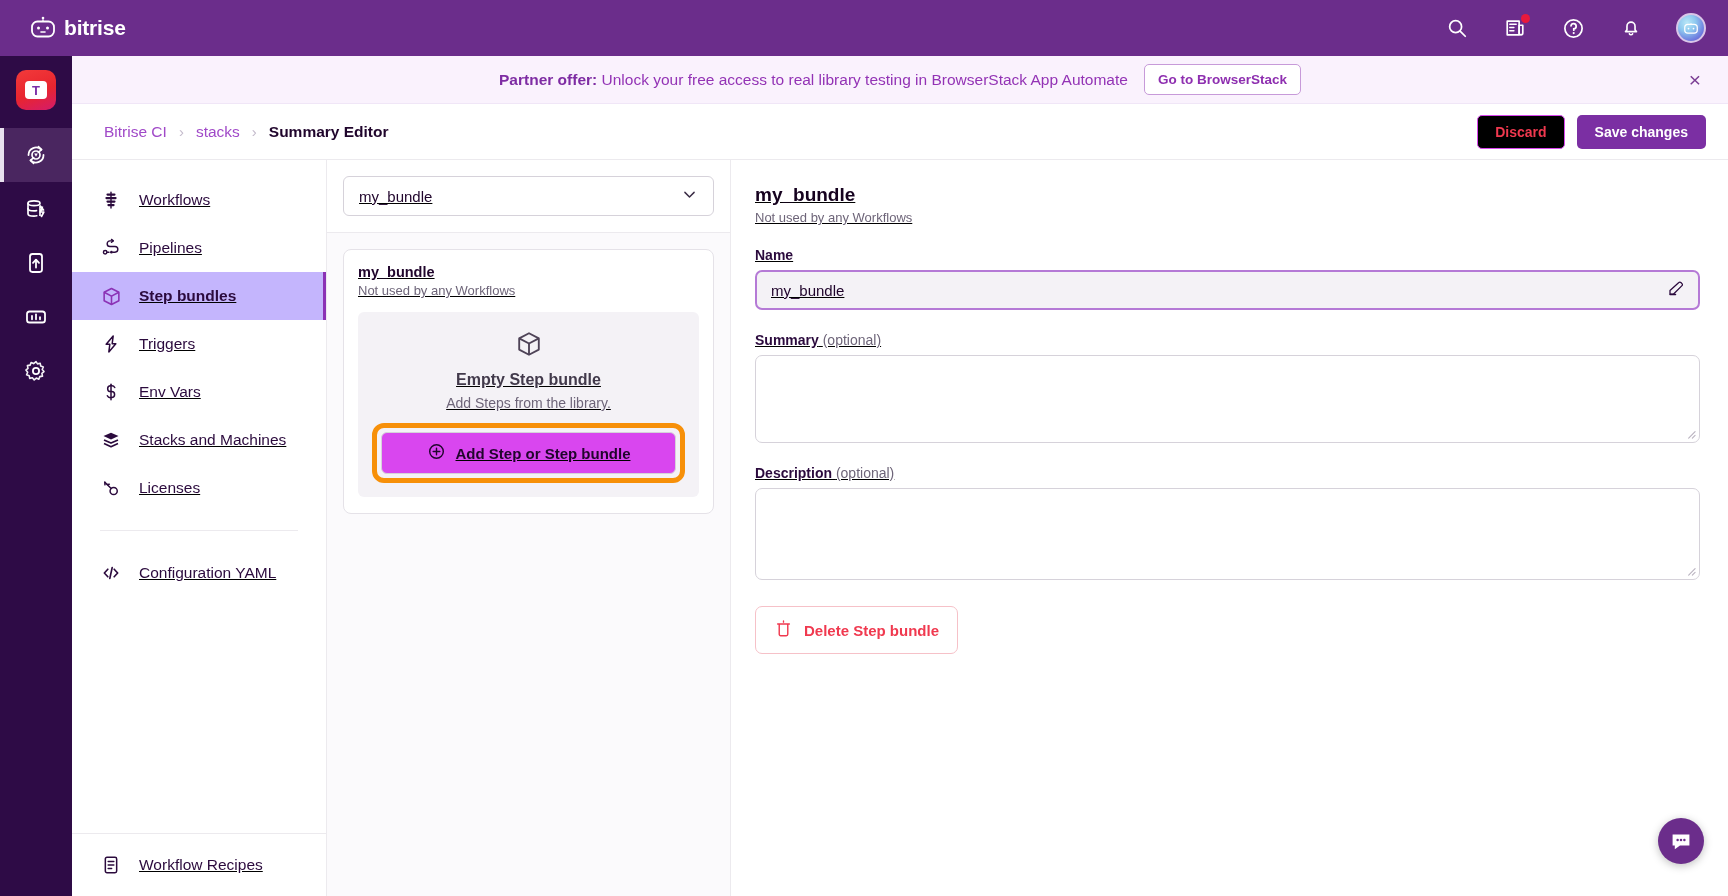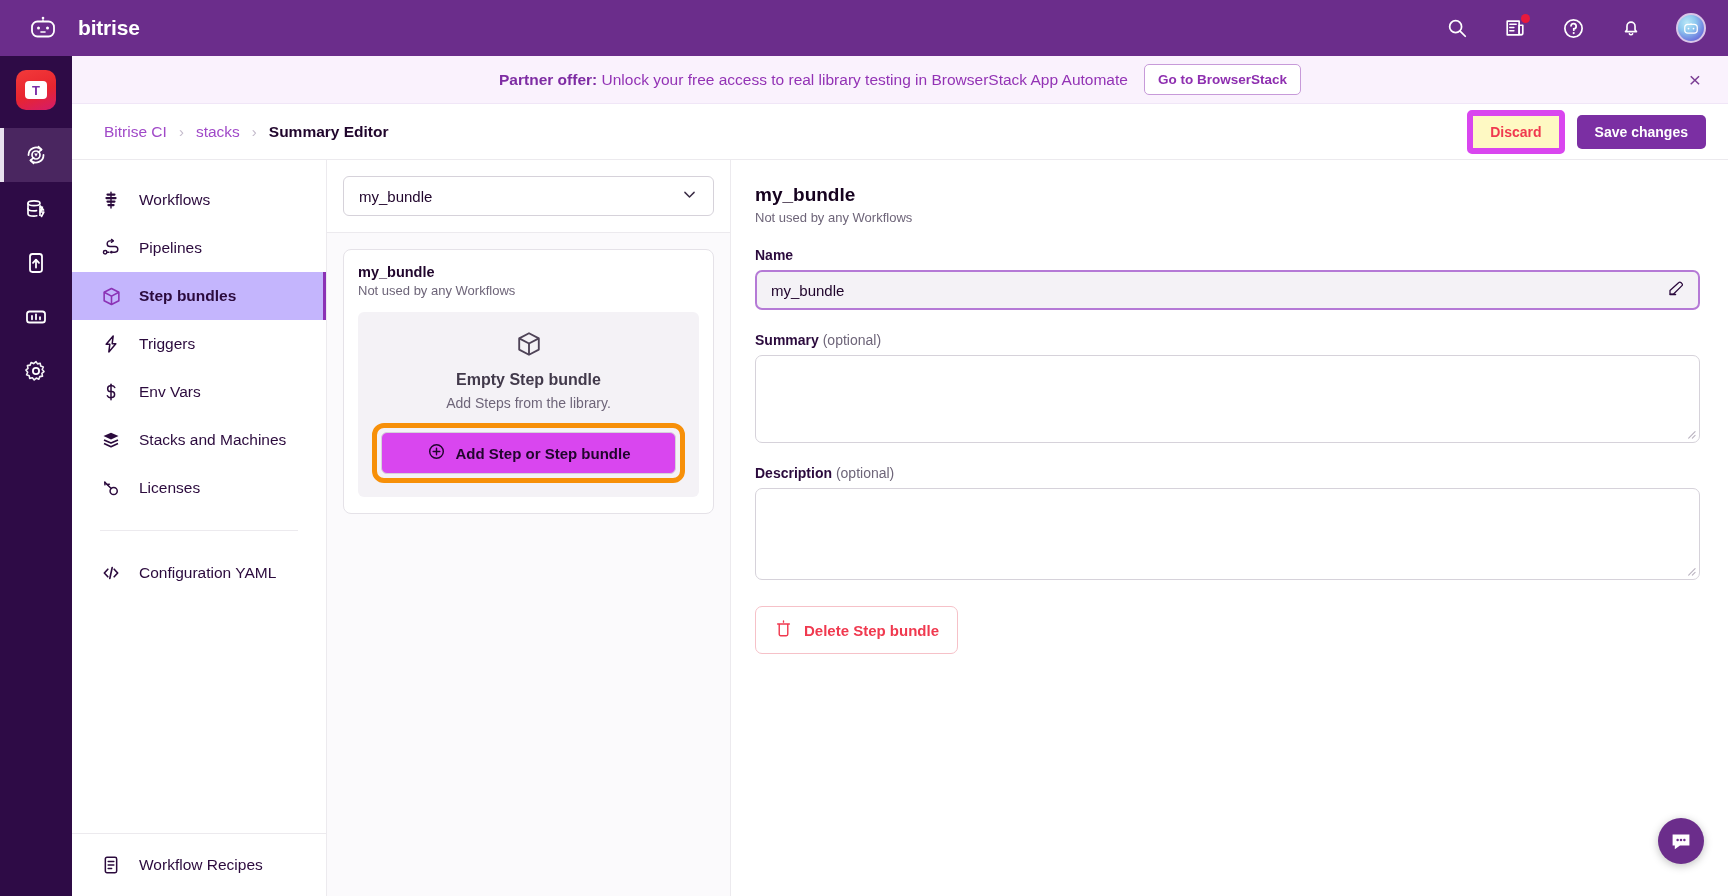--- a/index.html
+++ b/index.html
@@ -10,21 +10,21 @@
     overflow: hidden;
   }
   .app { position: relative; width: 1728px; height: 896px; display: flex; flex-direction: column; }
 
   
   .topbar {
     height: 56px; background: #6b2d8b; flex: 0 0 56px;
     display: flex; align-items: center; justify-content: space-between;
     padding: 0 22px 0 22px;
   }
-  .brand { display: flex; align-items: center; gap: 21px; padding-left: 7px; }
+  .brand { display: flex; align-items: center; gap: 7px; padding-left: 7px; }
   .brand-word { color: #fff; font-size: 21px; font-weight: bold; letter-spacing: -0.2px; }
   .top-icons { display: flex; align-items: center; gap: 32px; }
   .top-icon { position: relative; width: 26px; height: 26px; display: flex; align-items: center; justify-content: center; cursor: pointer; }
   .badge-dot { position: absolute; top: -1px; right: -2px; width: 9px; height: 9px; border-radius: 50%; background: #e8193c; }
   .avatar {
     width: 30px; height: 30px; border-radius: 50%;
     background: radial-gradient(circle at 35% 30%, #b9e7f7 0%, #8ec8ef 35%, #6f7fe0 70%, #5e4fc4 100%);
     border: 2px solid #d9c6e8; display:flex; align-items:center; justify-content:center;
   }
 
@@ -79,32 +79,32 @@
     height: 55px; flex: 0 0 55px; background: #fff;
     display: flex; align-items: center; justify-content: space-between;
     padding: 0 22px 0 32px;
   }
   .crumbs { display: flex; align-items: center; gap: 12px; font-size: 15.5px; }
   .crumb-link { color: #a049c8; cursor: pointer; }
   .crumb-sep { color: #c4bbcc; font-size: 15px; }
   .crumb-current { color: #20052c; font-weight: bold; }
   .crumb-actions { display: flex; align-items: center; gap: 12px; }
   .btn-discard {
-    background: #fef9c3; border: 6px solid #d946ef; color: #f0394f;
+    background: #000000; border: 1px solid #d946ef; color: #f0394f;
     border-radius: 5px; padding: 8px 17px; font-size: 14px; font-weight: bold; cursor: pointer;
     font-family: "Liberation Sans", sans-serif;
   }
   .btn-save {
     background: #7b2fa3; border: none; color: #fff;
     border-radius: 5px; padding: 9px 18px; font-size: 14px; font-weight: bold; cursor: pointer;
     font-family: "Liberation Sans", sans-serif;
   }
 
   
-  .panes { display: flex; flex: 1 1 auto; min-height: 0; border-top: 1px solid #eceaee; }
+  .panes { display: flex; flex: 1 1 auto; min-height: 0; border-top: 1px solid #eceaee; text-decoration: underline; }
 
   
   .nav-pane {
     width: 255px; flex: 0 0 255px; background: #fff; border-right: 1px solid #eceaee;
     display: flex; flex-direction: column; padding-top: 16px;
   }
   .nav-item {
     display: flex; align-items: center; gap: 17px; height: 48px; padding: 0 22px 0 28px;
     font-size: 15.5px; color: #2b0a3d; cursor: pointer; position: relative;
   }

